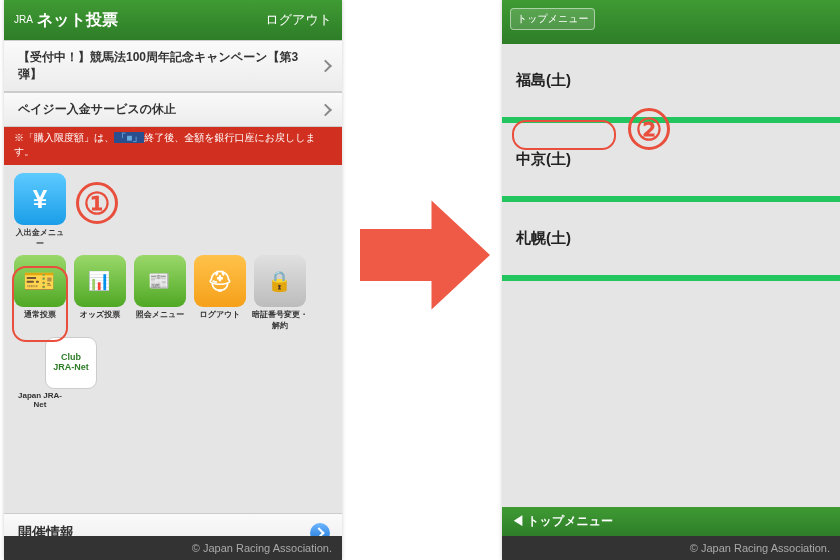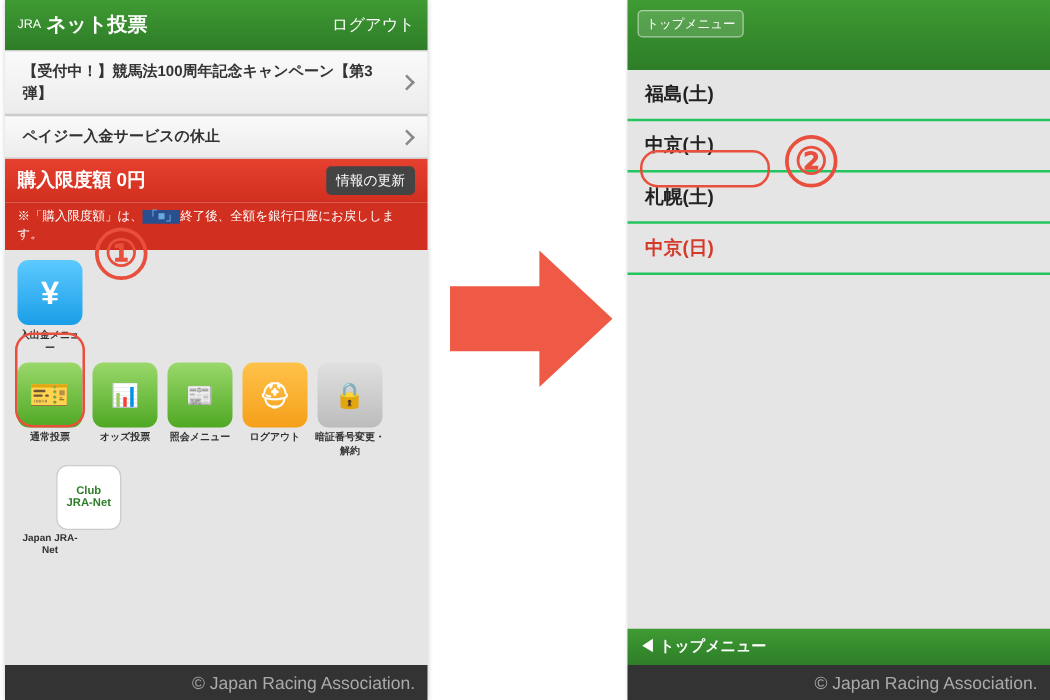--- a/index.html
+++ b/index.html
@@ -37,29 +37,29 @@
   .icon-white { background: #fff; border:1px solid #ccc; color:#2e7d28; font-size:9px; font-weight:bold; line-height:1.1;margin-left:33px; }
 
   
   .info-row { margin-top: 90px; border-top:1px solid #ccc; border-bottom:1px solid #ccc; background: linear-gradient(#fafafa,#ececec); padding: 10px 14px; font-size: 14px; font-weight: bold; color:#333; position: relative; }
   .info-row .chev { position:absolute; right:12px; top:50%; transform:translateY(-50%); width:20px; height:20px; border-radius:50%; background:linear-gradient(#6eb6ff,#1974d6); display:flex; align-items:center; justify-content:center; }
   .info-row .chev::after { content:""; width:6px; height:6px; border-right:2px solid #fff; border-bottom:2px solid #fff; transform: rotate(-45deg); margin-left:-2px; }
 
   
   .footer { position:absolute; bottom:0; left:0; right:0; }
   .footer-top-nav { background: linear-gradient(#3f9b33,#2e7d28); color:#fff; font-size:12px; font-weight:bold; padding:6px 10px; }
-  .footer-copy { background:#333; color:#aaa; font-size:14px; text-align:right; padding:6px 10px; }
+  .footer-copy { background:#333; color:#aaa; font-size:11px; text-align:right; padding:6px 10px; }
 
   
-  .header-r { background: linear-gradient(#3f9b33,#2e7d28); height:56px; display:flex; align-items:flex-end; color:#fff; position:relative; }
+  .header-r { background: linear-gradient(#3f9b33,#2e7d28); height:44px; display:flex; align-items:flex-end; color:#fff; position:relative; }
   .top-menu-chip { position:absolute; left:8px; top:8px; background:rgba(255,255,255,0.15); border:1px solid rgba(255,255,255,0.5); border-radius:4px; font-size:10px; padding:3px 6px; }
   .header-r-title { flex:1; text-align:center; font-size:17px; font-weight:bold; }
 
   .track-list { }
-  .track-row { border-bottom:2px solid #22c55e; padding:10px 14px; font-size:15px; font-weight:bold; color:#222; position:relative; }
+  .track-row { border-bottom:6px solid #22c55e; padding:27px 14px; font-size:15px; font-weight:bold; color:#222; position:relative; }
   .track-row.red { color:#d43a2a; }
 
   
   .callout-circle { position:absolute; border:3px solid #e94f3d; border-radius:50%; pointer-events:none; z-index:10; }
   .callout-num { width:42px; height:42px; display:flex; align-items:center; justify-content:center; color:#e94f3d; font-size:30px; font-weight:bold; }
   .callout-ring { position:absolute; border:2px solid #e94f3d; border-radius:14px; pointer-events:none; z-index:5; }
 
   
   .big-arrow { position:absolute; left:360px; top:190px; width:130px; height:130px; z-index:1; }
   .big-arrow svg { width:100%; height:100%; }
@@ -70,24 +70,20 @@
 <div class="screen screen-left">
   <div class="header">
     <span class="header-logo">JRA</span>
     <span class="header-title">ネット投票</span>
     <span class="header-logout">ログアウト</span>
   </div>
 
   <div class="notice"><span>【受付中！】競馬法100周年記念キャンペーン【第3弾】</span></div>
   <div class="notice"><span>ペイジー入金サービスの休止</span></div>
 
-  <div class="redbar">
-    <span class="redbar-title">購入限度額 0円</span>
-    <button class="btn-update">情報の更新</button>
-  </div>
   <div class="rednote">
     <span>※「購入限度額」は、</span><span class="bluelink">「■」</span><span>終了後、全額を銀行口座にお戻しします。</span>
   </div>
 
   <div class="icon-area">
     <div class="icon-row">
       <div class="icon-item">
         <div class="icon-box icon-blue">¥</div>
         <span>入出金メニュー</span>
       </div>
@@ -142,21 +138,20 @@
 </div>
 
 <div class="screen screen-right">
   <div class="header-r">
     <span class="top-menu-chip">トップメニュー</span>
   </div>
   <div class="track-list">
     <div class="track-row"><span>福島(土)</span></div>
     <div class="track-row"><span>中京(土)</span></div>
     <div class="track-row"><span>札幌(土)</span></div>
-    <div class="track-row red"><span>中京(日)</span></div>
   </div>
   <div class="footer">
     <div class="footer-top-nav">◀ トップメニュー</div>
     <div class="footer-copy">© Japan Racing Association.</div>
   </div>
 </div>
 
 <div class="callout-ring" style="left:512px; top:120px; width:104px; height:30px;"></div>
 <div class="callout-circle callout-num" style="left:628px; top:108px;">②</div>
 

